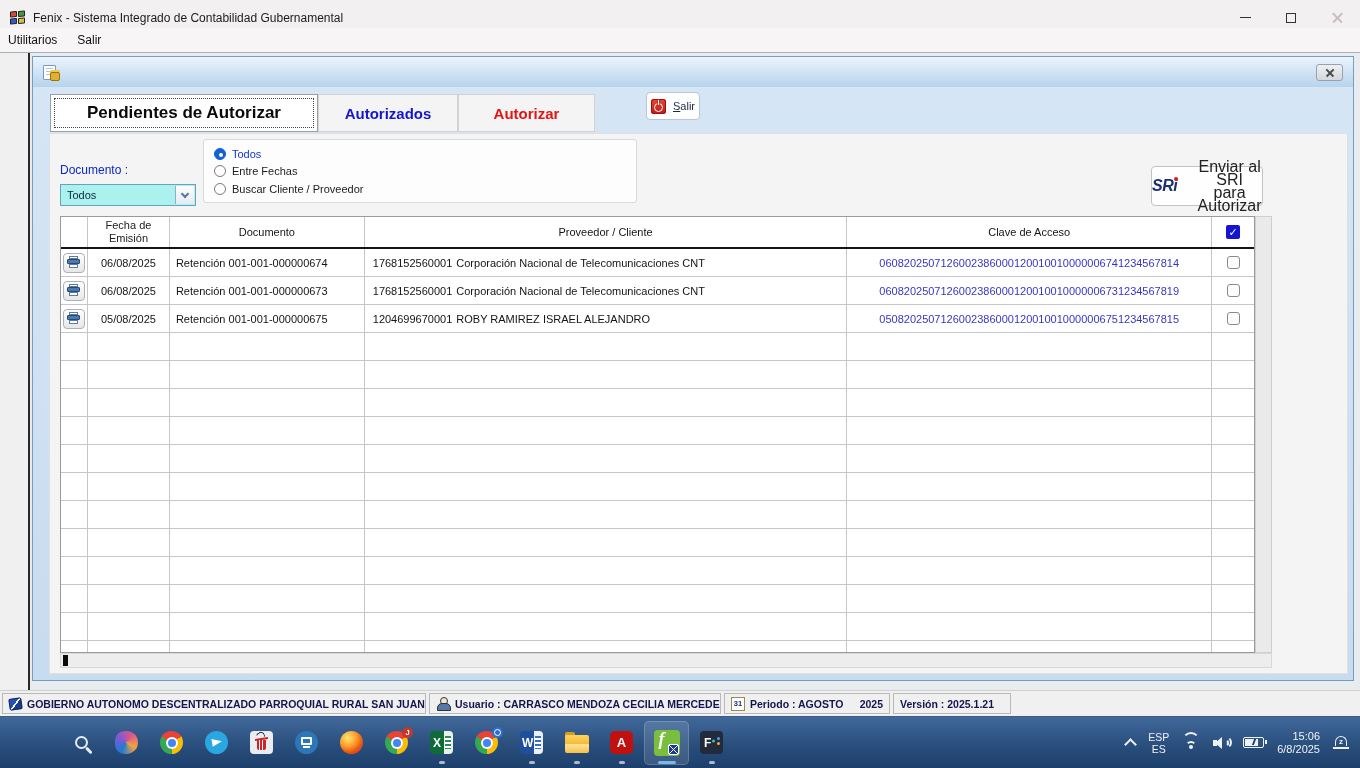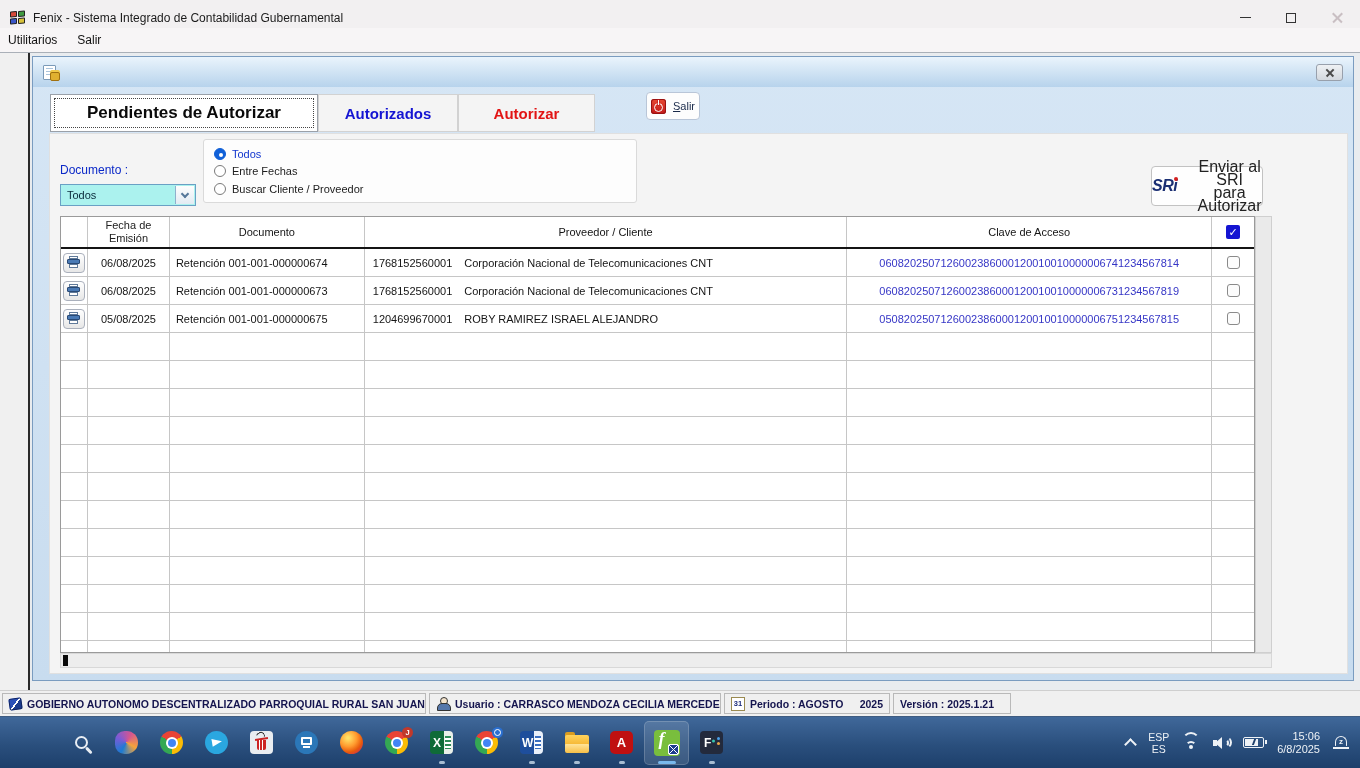--- a/index.html
+++ b/index.html
@@ -73,21 +73,21 @@
 
 .tbl{position:absolute;left:10px;top:82px;width:1195px;height:437px;border:1px solid #9a9a9a;background:#fff;overflow:hidden}
 .trow,.thead{display:flex;width:100%}
 .thead{height:32px;border-bottom:2px solid #141414;background:#fff}
 .trow{height:28px;border-bottom:1px solid #c6c6c6;background:#fff}
 .cell{border-right:1px solid #c6c6c6;display:flex;align-items:center;justify-content:center;font-size:11px;color:#141414;overflow:hidden}
 .cell:last-child{border-right:none}
 .c0{width:27px}.c1{width:82px}.c2{width:195px}.c3{width:483px}.c4{width:365px}.c5{width:42px}
 .hcell{flex-direction:column;line-height:13px;font-size:11px;color:#222;justify-content:center}
 .left{justify-content:flex-start;padding-left:6px}
-.prov{justify-content:flex-start;padding-left:8px;gap:12px}
+.prov{justify-content:flex-start;padding-left:8px;gap:4px}
 .clave{color:#3636c6}
 .tbody{height:405px;overflow:hidden}
 .print-btn{width:22px;height:20px;border:1px solid #aab0bc;border-radius:4px;background:linear-gradient(#fff,#e7e7e7);display:flex;align-items:center;justify-content:center;padding:0;cursor:pointer}
 .printer-icon{position:relative;width:14px;height:13px;display:inline-block}
 .printer-icon .p-top{position:absolute;left:2px;top:0;width:9px;height:3px;background:#fff;border:1px solid #607a9a}
 .printer-icon .p-mid{position:absolute;left:0;top:3px;width:13px;height:5px;background:#4a7ab5;border:1px solid #2a4a75;border-radius:1px}
 .printer-icon .p-bot{position:absolute;left:2px;top:8px;width:9px;height:4px;background:#fff;border:1px solid #607a9a}
 .hdr-check{width:14px;height:14px;background:#1414d2;border-radius:2px;color:#fff;font-size:11px;display:flex;align-items:center;justify-content:center}
 .row-check{width:13px;height:13px;background:#fcfcfc;border:1px solid #8a8a8a;border-radius:3px}
 .vscroll{position:absolute;left:1205px;top:82px;width:17px;height:437px;background:#eaeaea;border:1px solid #cfcfcf}

